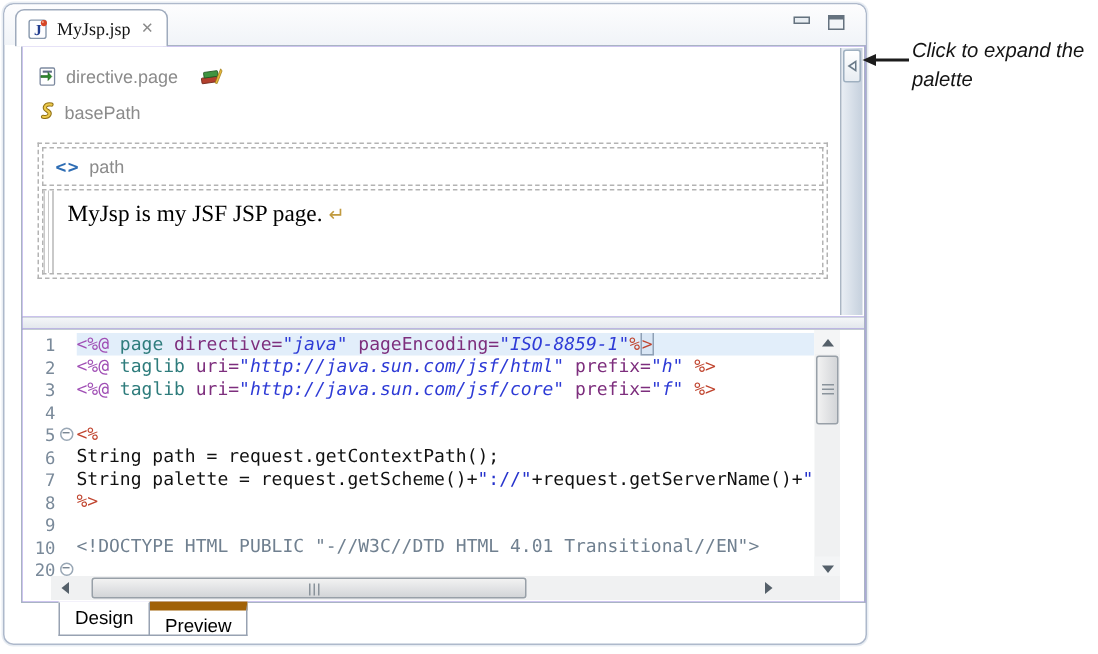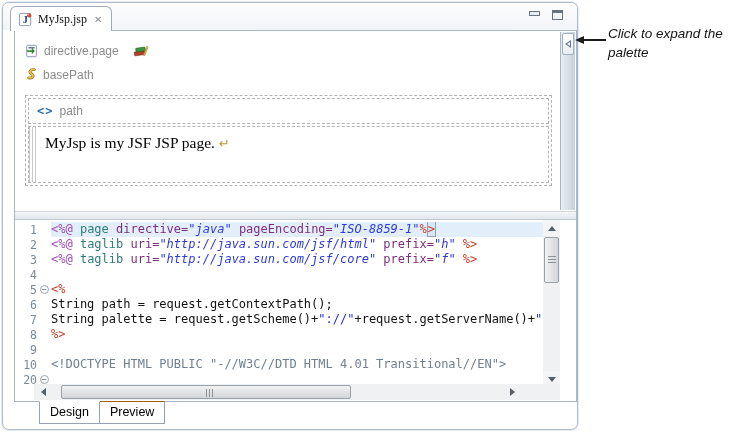--- a/index.html
+++ b/index.html
@@ -118,21 +118,21 @@
     background:linear-gradient(#f2f2f2,#d3d5d8); border:1px solid #98a0a8; border-radius:2px; }
   .hgrip { position:absolute; left:50%; top:3px; height:8px;
     border-left:1px solid #8a939b; box-shadow:3px 0 0 #8a939b, 6px 0 0 #8a939b; }
 
   
   .pagetabs { position:absolute; left:4px; top:398px; display:flex; z-index:4;margin-left:32px; }
   .ptab { position:relative; top:0; height:23px; padding:3px 10px 0 10px; font-size:12.5px;
     color:#000; background:#fff; border:1px solid #98a2b2; border-top:1px solid #fff;
     cursor:pointer; }
   .ptab.active { z-index:2; }
-  .ptab.inactive { border-top:1px solid #a16207; margin-left:-1px; padding-top:3px; }
+  .ptab.inactive { border-top:6px solid #a16207; margin-left:-1px; padding-top:3px; }
 
   
   .note { position:absolute; left:608px; top:24px; width:126px;
     font-style:italic; font-size:13.5px; line-height:19px; color:#141414; }
   .arrowline { position:absolute; left:583px; top:39px; width:23px; height:1.6px; background:#1c1c1c; }
   .arrowhead { position:absolute; left:575px; top:36px; width:0; height:0;
     border-top:4.5px solid transparent; border-bottom:4.5px solid transparent;
     border-right:9px solid #1c1c1c; }
 
   svg { display:block; }

